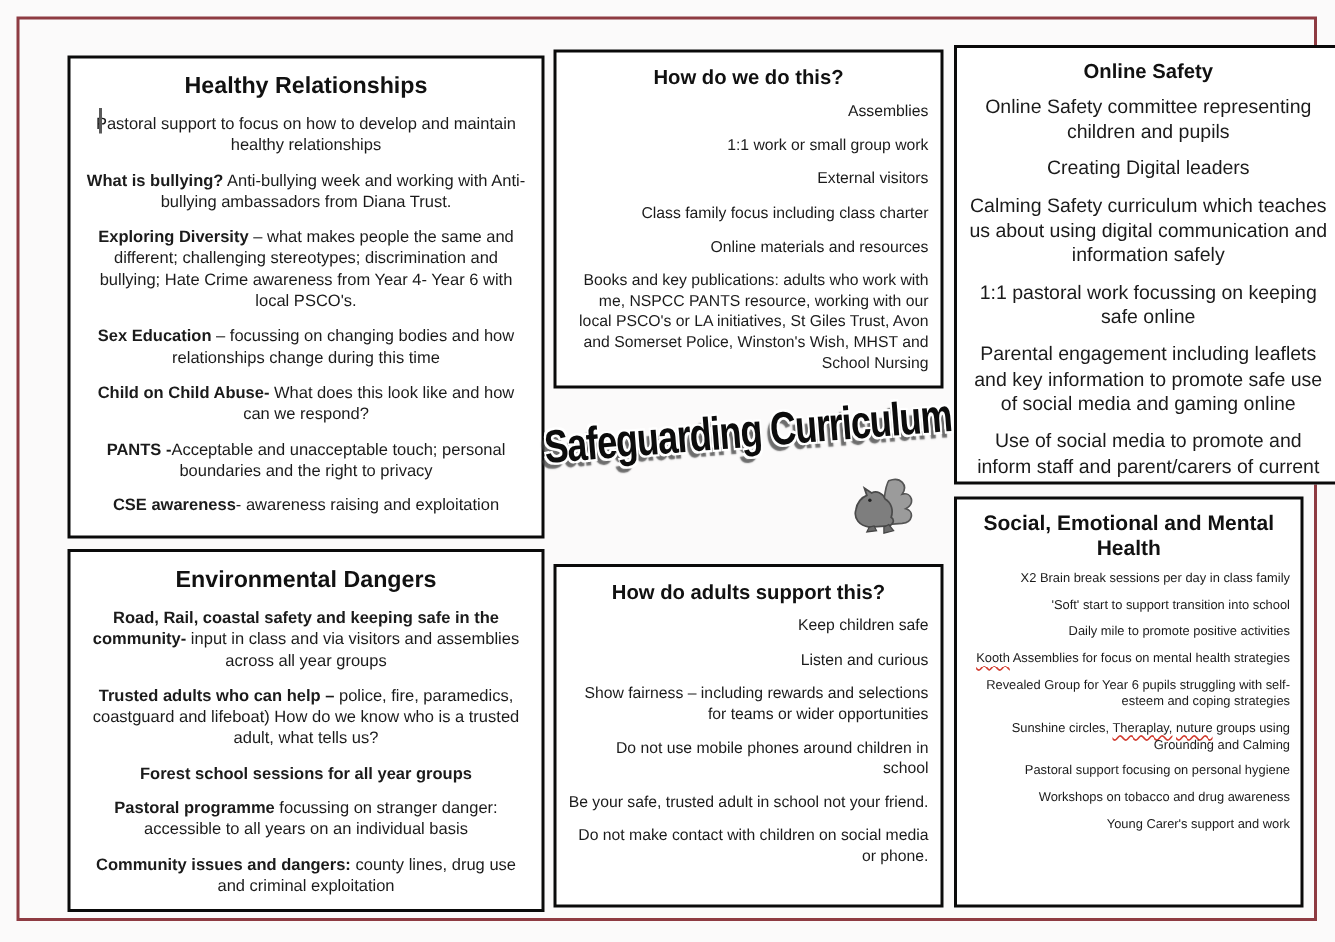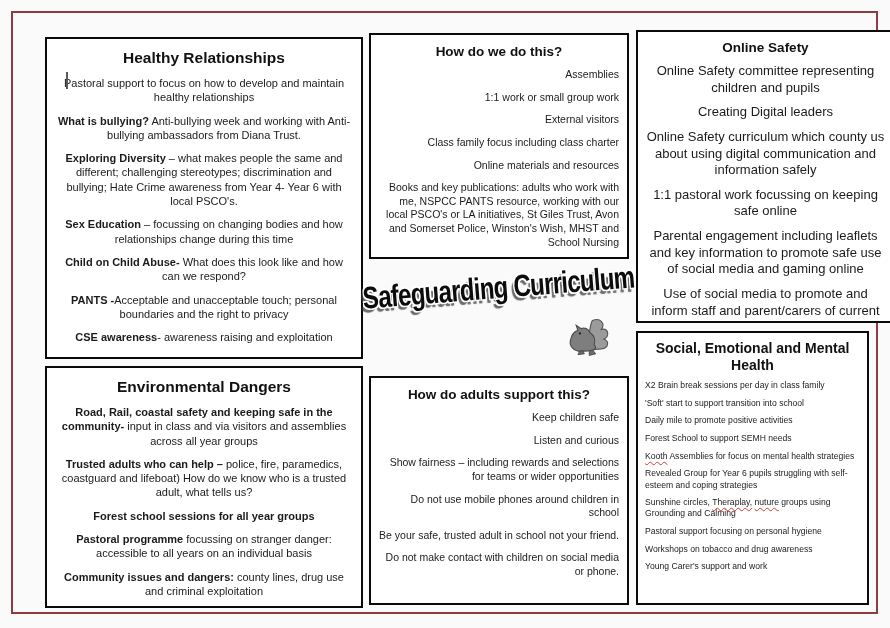--- a/index.html
+++ b/index.html
@@ -23,21 +23,21 @@
   .as-box { left:369px; top:376px; width:260px; height:229px; padding:5px 8px; }
   .hw-box h2, .as-box h2 { font-size:13.5px; margin:4px 0 4px 0; }
   .hw-box p, .as-box p { font-size:10.5px; line-height:1.3; text-align:right; margin:9px 0; }
 
   
   .os-box { left:636px; top:30px;  width:259px; height:293px; padding:4px 8px; }
   .os-box h2 { font-size:13.5px; margin:4px 0 3px 0; }
   .os-box p { font-size:13px; line-height:1.28; text-align:center; margin:8px 0; }
   .semh-box { left:636px; top:331px; width:233px; height:274px; padding:4px 7px; }
   .semh-box h2 { font-size:14px; line-height:1.2; margin:3px 0 4px 0; }
-  .semh-box p { font-size:8.6px; line-height:1.3; text-align:left; margin:6.5px 0; }
+  .semh-box p { font-size:8.6px; line-height:1.3; text-align:right; margin:6.5px 0; }
 
   .sq { text-decoration:underline; text-decoration-line:underline;
         text-decoration-style:wavy; text-decoration-color:#d23b2f;
         text-decoration-thickness:1px; text-underline-offset:2px; }
 
   
   .wordart-wrap { position:absolute; left:356px; top:258px; width:286px; height:60px;
                   display:flex; align-items:center; justify-content:center; }
   .wordart { font-weight:bold; font-size:31px; letter-spacing:-1px; white-space:nowrap;
              transform:rotate(-4.5deg) scaleX(0.78); transform-origin:center;
@@ -104,32 +104,31 @@
     <p>Show fairness – including rewards and selections for teams or wider opportunities</p>
     <p>Do not use mobile phones around children in school</p>
     <p>Be your safe, trusted adult in school not your friend.</p>
     <p>Do not make contact with children on social media or phone.</p>
   </div>
 
   <div class="box os-box">
     <h2>Online Safety</h2>
     <p>Online Safety committee representing children and pupils</p>
     <p>Creating Digital leaders</p>
-    <p>Online Safety curriculum which county us about using digital communication and information safely</p>
+    <p>Calming Safety curriculum which teaches us about using digital communication and information safely</p>
     <p>1:1 pastoral work focussing on keeping safe online</p>
     <p>Parental engagement including leaflets and key information to promote safe use of social media and gaming online</p>
     <p>Use of social media to promote and inform staff and parent/carers of current trends.</p>
   </div>
 
   <div class="box semh-box">
     <h2>Social, Emotional and Mental Health</h2>
     <p>X2 Brain break sessions per day in class family</p>
     <p>'Soft' start to support transition into school</p>
     <p>Daily mile to promote positive activities</p>
-    <p>Forest School to support SEMH needs</p>
     <p><span class="sq">Kooth</span><span> Assemblies for focus on mental health strategies</span></p>
     <p>Revealed Group for Year 6 pupils struggling with self-esteem and coping strategies</p>
     <p><span>Sunshine circles, </span><span class="sq">Theraplay,</span><span> </span><span class="sq">nuture</span><span> groups using Grounding and Calming</span></p>
     <p>Pastoral support focusing on personal hygiene</p>
     <p>Workshops on tobacco and drug awareness</p>
     <p>Young Carer's support and work</p>
   </div>
 </div>
 
 </body></html>

